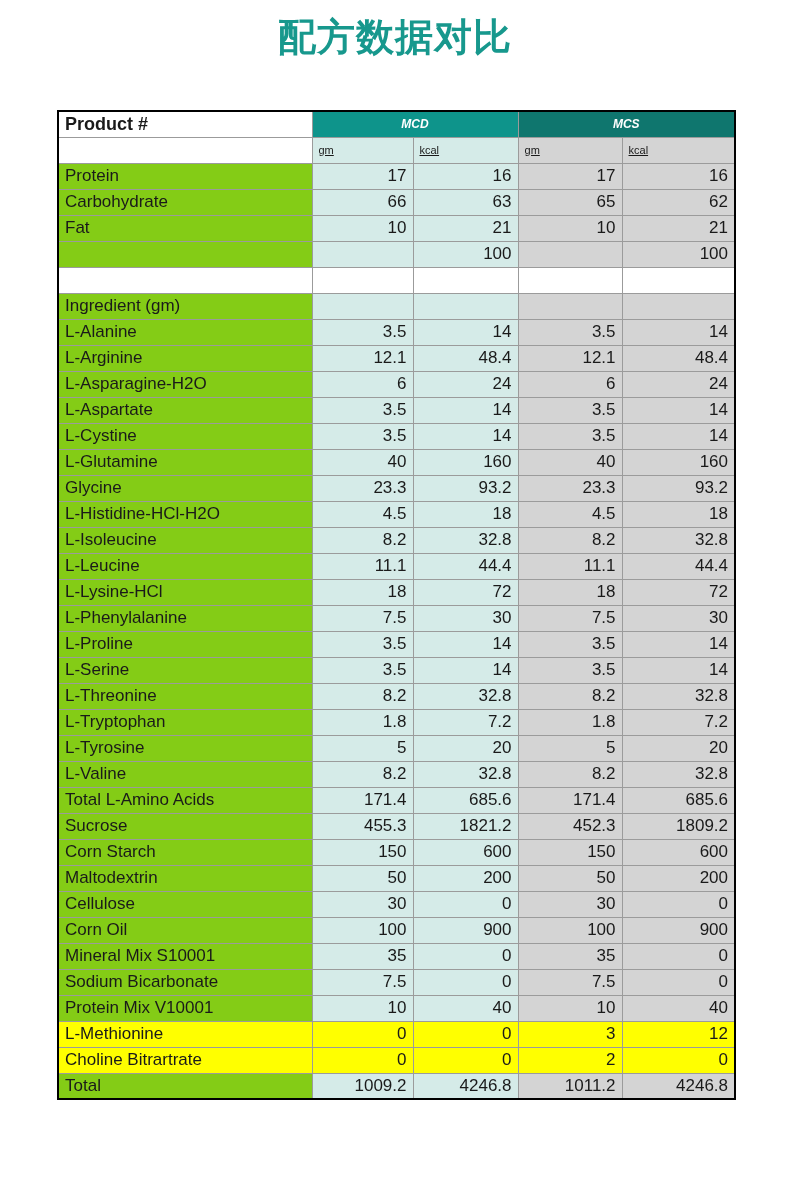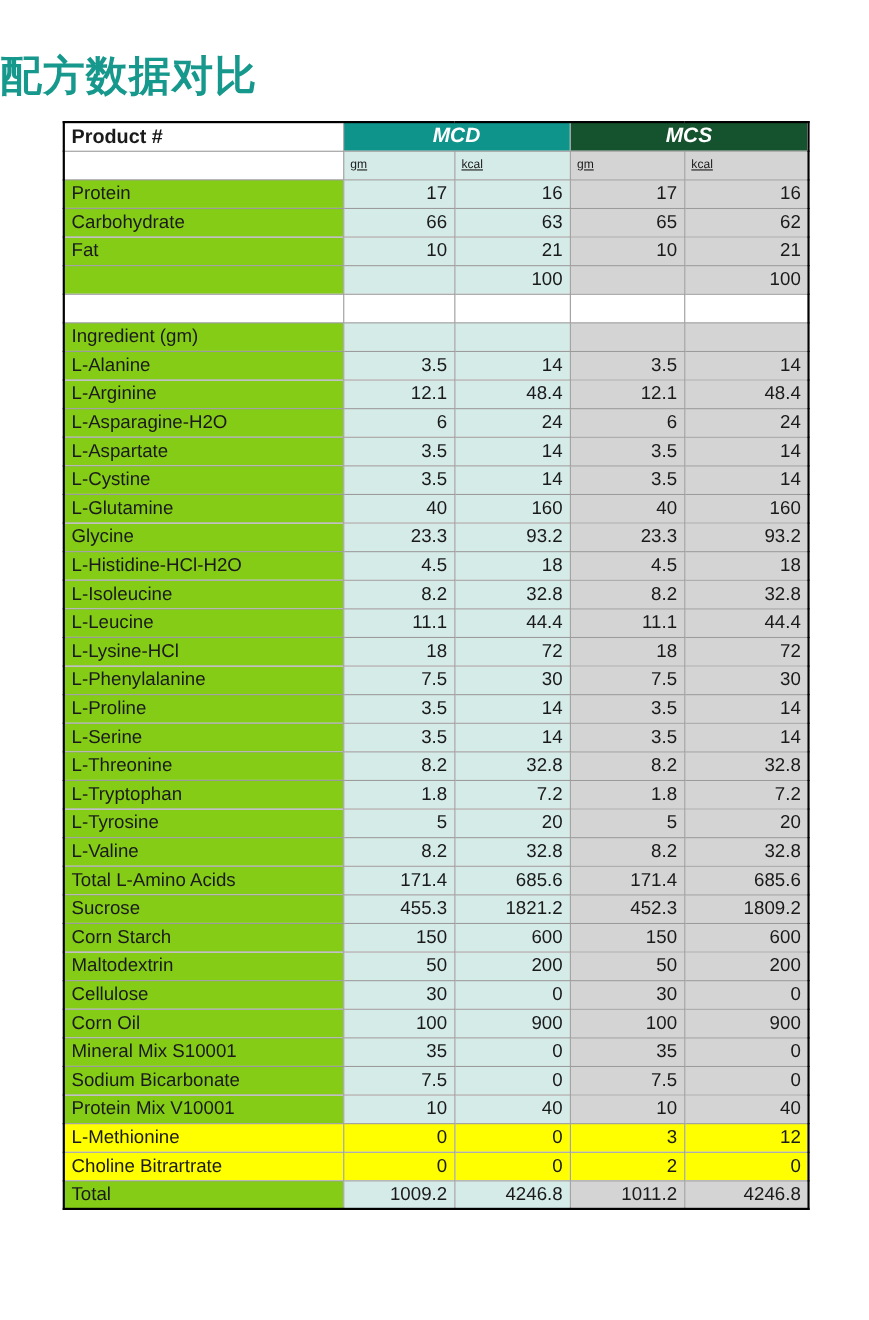--- a/index.html
+++ b/index.html
@@ -6,25 +6,24 @@
   body {
     width: 790px; height: 1200px;
     background: #ffffff;
     font-family: "Liberation Sans", sans-serif;
     overflow: hidden;
   }
   .page { position: relative; width: 790px; height: 1200px; }
 
   .page-title {
     position: absolute; top: 12px; left: 0; width: 100%;
-    text-align: left;
+    text-align: center;
     font-size: 38px; font-weight: bold;
     color: #17988D;
     letter-spacing: 1px;
-    margin-top: 32px;
   }
 
   table.cmp {
     position: absolute; left: 57px; top: 110px;
     width: 677px;
     border-collapse: collapse;
     table-layout: fixed;
     font-size: 17px;
     color: #1a1a1a;
   }
@@ -37,25 +36,25 @@
     overflow: hidden;
   }
 
   
   th.corner {
     background: #fff; text-align: left; font-weight: bold;
     font-size: 18px; border-bottom: 1px solid #000; border-right: 1px solid #000;
   }
   th.grp {
     color: #fff; font-style: italic; font-weight: bold;
-    text-align: center; font-size: 19px;
+    text-align: center; font-size: 12px;
     border: 1px solid #000;
   }
   th.grp-mcd { background: #0E948B; }
-  th.grp-mcs { background: #14532d; }
+  th.grp-mcs { background: #0f766e; }
 
   
   th.sub { font-weight: normal; text-align: left; font-size: 11px; text-decoration: underline; }
   th.sub-blank { background: #fff; border-right: 1px solid #000; }
   .teal { background: #D5EBE8; text-align: right; }
   .gray { background: #D4D4D4; text-align: right; }
 
   td.lbl {
     background: #84cc16; text-align: left;
     border-right: 1px solid #000;

